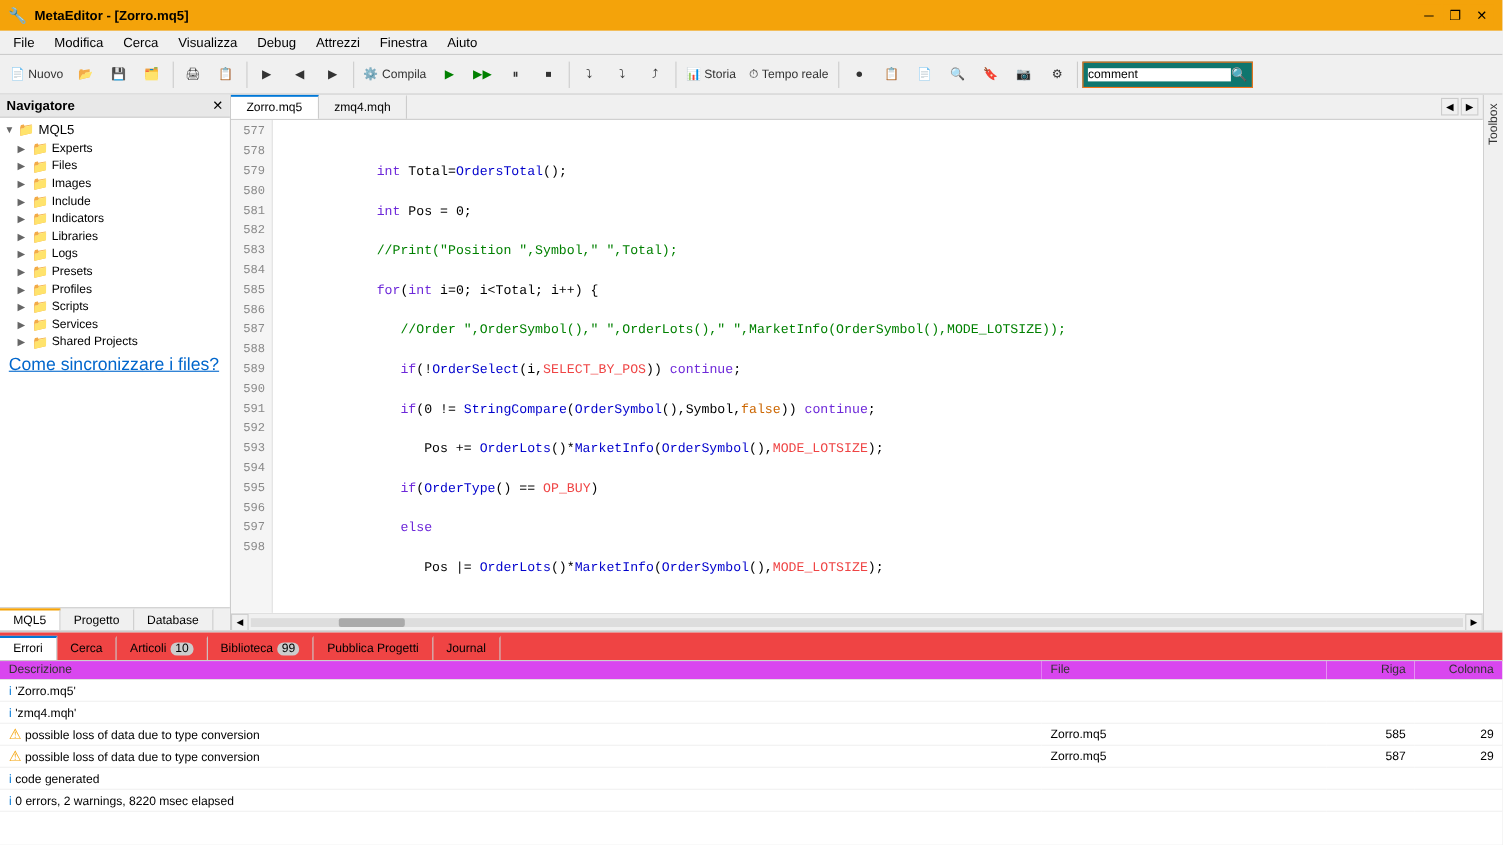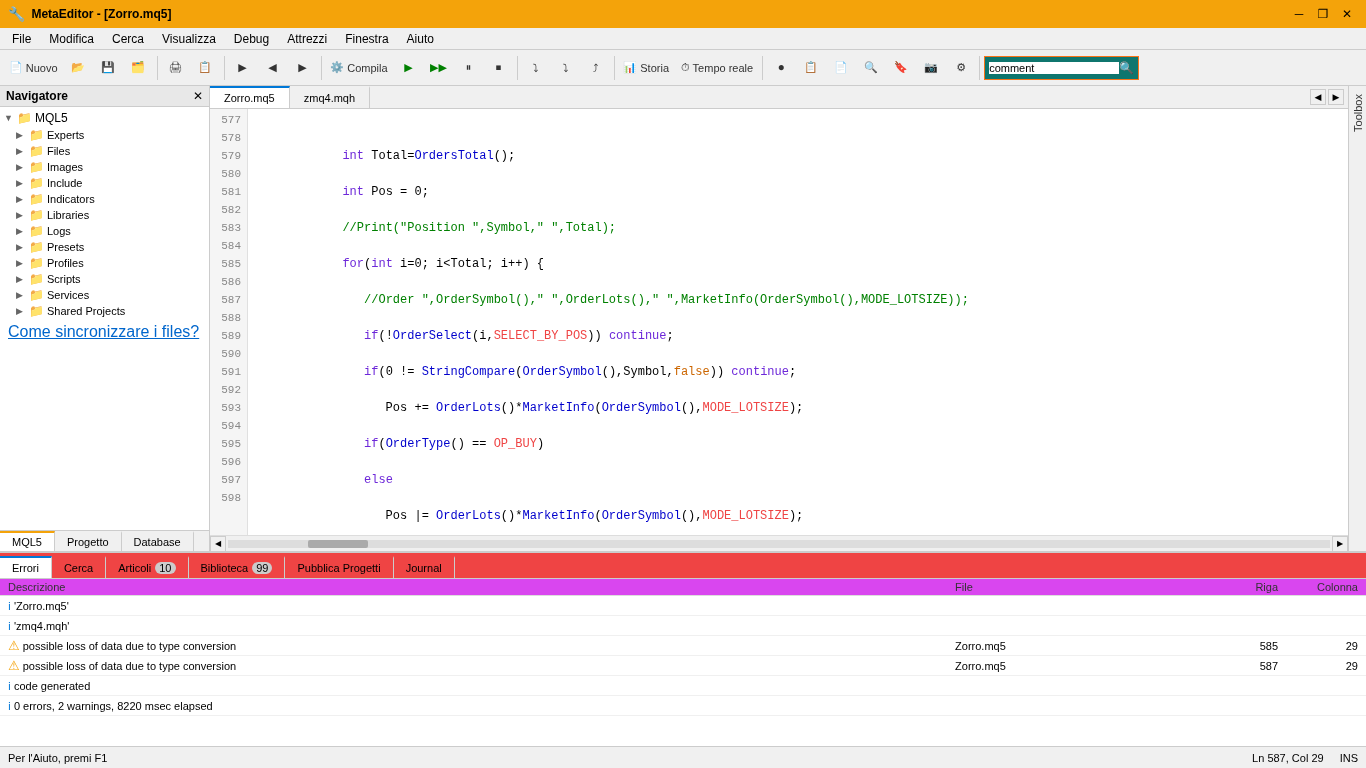--- a/index.html
+++ b/index.html
@@ -645,20 +645,13 @@
             <td><span class="err-icon-info">ℹ</span> 0 errors, 2 warnings, 8220 msec elapsed</td>
             <td></td>
             <td style="text-align:right;"></td>
             <td style="text-align:right;"></td>
           </tr>
         </tbody>
       </table>
     </div>
   </div>
 
-  <div id="status-bar">
-    <span>Per l'Aiuto, premi F1</span>
-    <div id="status-bar-right">
-      <span>Ln 587, Col 29</span>
-      <span>INS</span>
-    </div>
-  </div>
 </div>
 
 </body></html>

